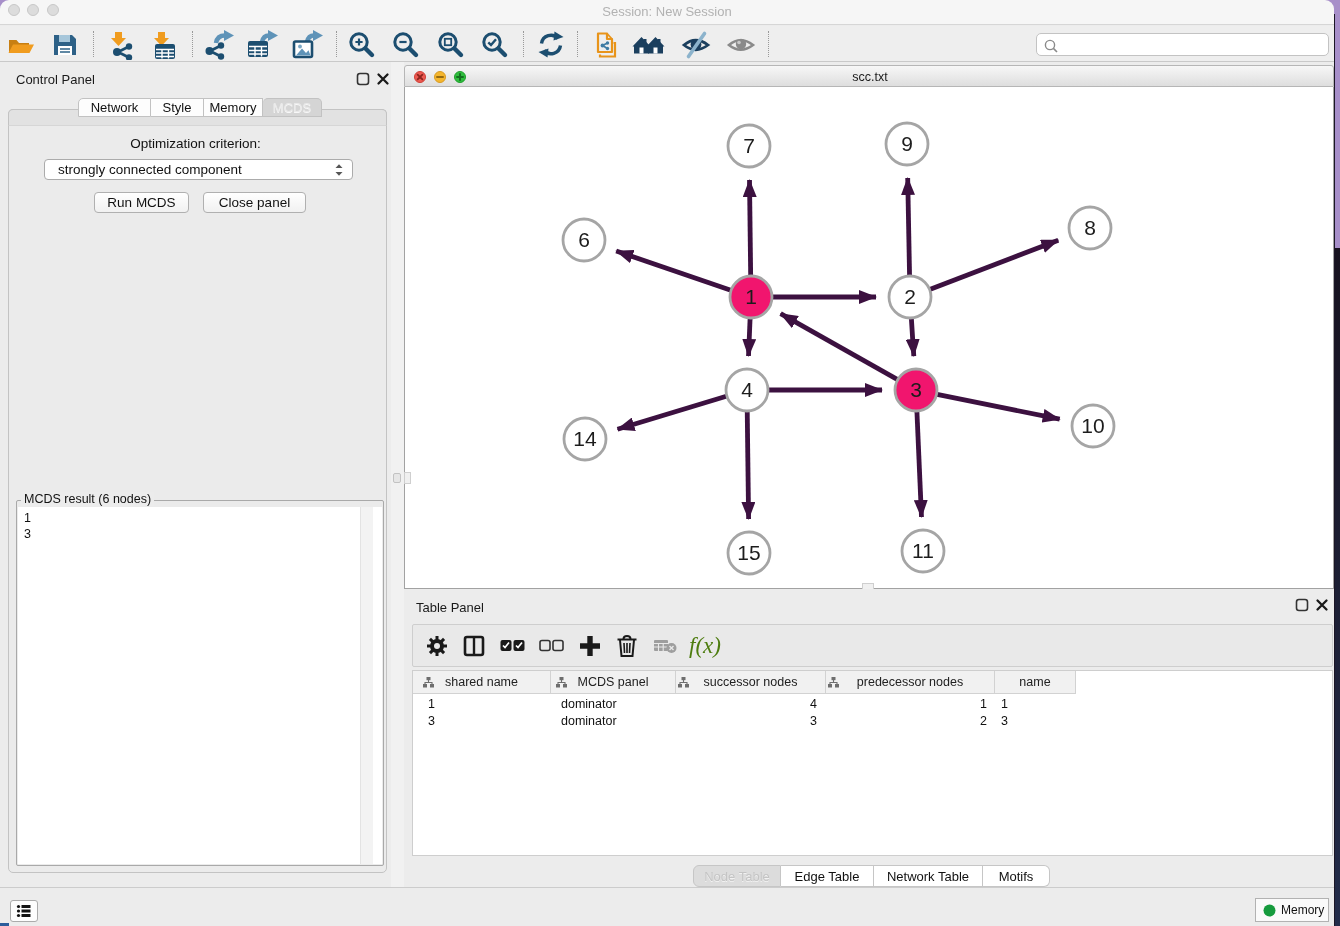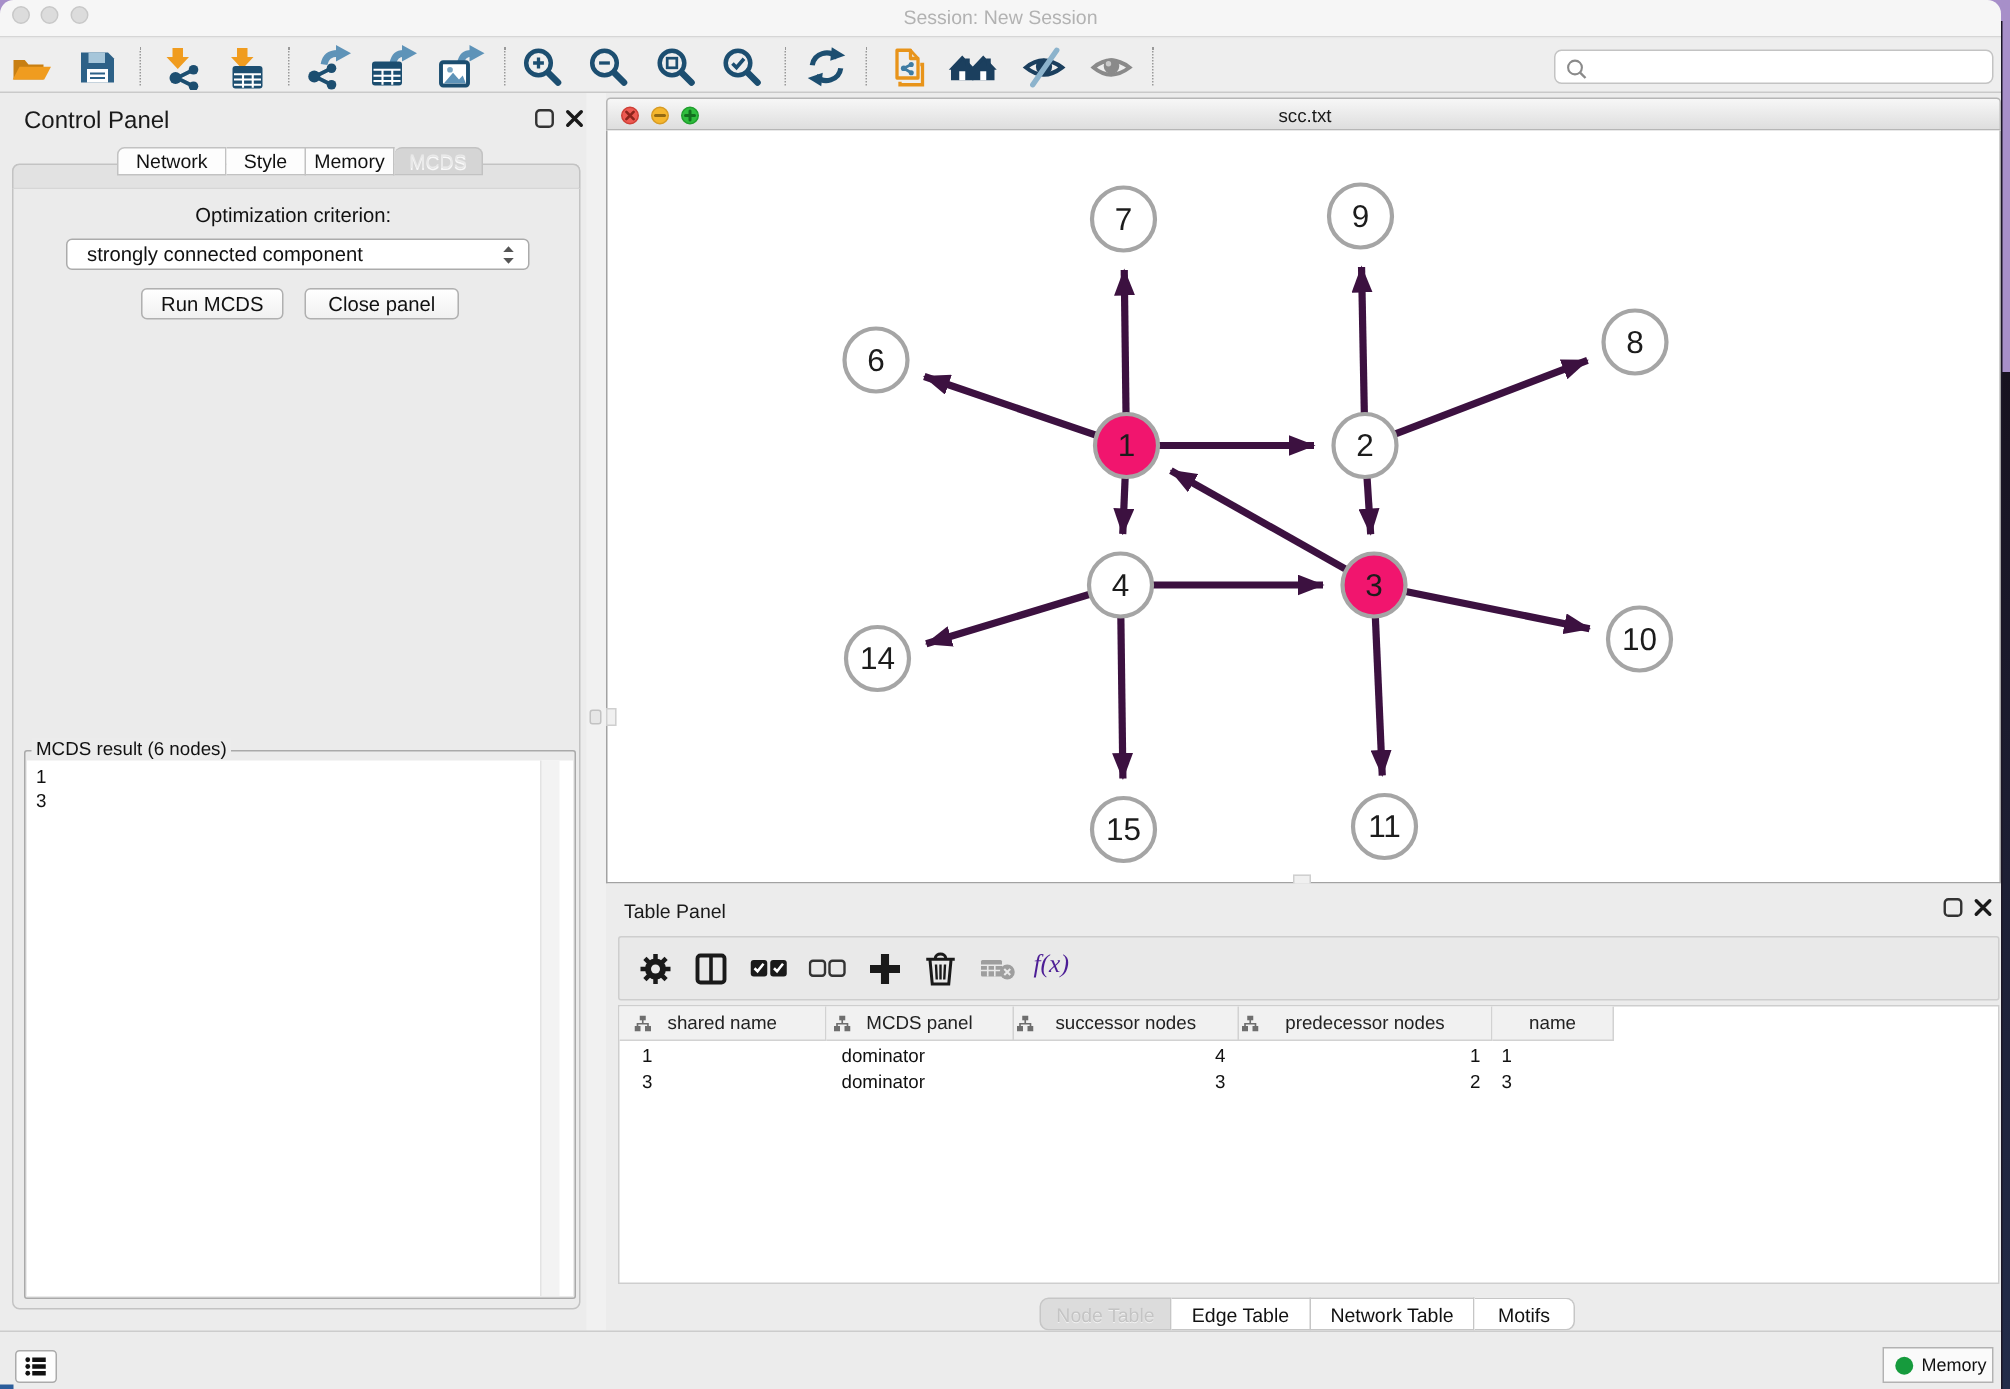--- a/index.html
+++ b/index.html
@@ -14,21 +14,21 @@
 #titlebar { left:0; top:0; width:1334px; height:25px; background:#f6f6f6; border-radius:9px 9px 0 0; border-bottom:1px solid #d6d6d6; }
 .tl { position:absolute; top:4px; width:12px; height:12px; border-radius:50%; background:#dcdcdc; border:1px solid #c8c8c8; }
 #wintitle { left:0; top:4px; width:1334px; text-align:center; font-size:13px; color:#b2b2b2; }
 
 #toolbar { left:0; top:26px; width:1334px; height:36px; background:#eeeeee; border-bottom:1px solid #c9c9c9; }
 .tsep { position:absolute; top:5px; height:26px; width:1px; border-left:1px dotted #999; }
 .ticon { position:absolute; top:4px; }
 #searchbox { position:absolute; left:1036px; top:7px; width:293px; height:23px; background:#fff; border:1px solid #c3c3c3; border-radius:5px; }
 
 #cpanel { left:0; top:62px; width:391px; height:828px; background:#ececec; }
-#cphead { position:absolute; left:16px; top:10px; font-size:16px; color:#1a1a1a; }
+#cphead { position:absolute; left:16px; top:10px; font-size:13px; color:#1a1a1a; }
 .paneltabs { position:absolute; top:36px; height:19px; display:flex; }
 .ptab { height:19px; line-height:18px; font-size:13px; color:#111; background:#fdfdfd; border:1px solid #c2c2c2; border-left:none; text-align:center; }
 .ptab:first-child { border-left:1px solid #c2c2c2; border-radius:5px 0 0 0; }
 .ptab.sel { background:#d5d5d5; color:#e9e9e9; text-shadow:0 1px 0 #f8f8f8; border-radius:5px 5px 0 0; }
 #tabpanel { position:absolute; left:8px; top:47px; width:379px; height:764px; background:#ebebeb; border:1px solid #c3c3c3; border-radius:5px; }
 #tabpanelstrip { z-index:1; }
 .paneltabs { z-index:2; }
 #tabpanelstrip { position:absolute; left:8px; top:47px; width:379px; height:17px; background:#e2e2e2; border:1px solid #c3c3c3; border-bottom:1px solid #d6d6d6; border-radius:5px 5px 0 0; }
 #optlabel { position:absolute; left:0; top:74px; width:391px; text-align:center; font-size:13.5px; color:#111; }
 #optselect { position:absolute; left:44px; top:97px; width:309px; height:21px; background:#fff; border:1px solid #ababab; border-radius:4px; font-size:13.5px; color:#111; line-height:19px; padding-left:13px; }
@@ -341,21 +341,21 @@
   <path d="M1.5,5.5 H20.5" stroke="#1a1a1a" stroke-width="2"></path>
   <path d="M7.5,5 C7.5,1 14.5,1 14.5,5" fill="none" stroke="#1a1a1a" stroke-width="2"></path>
   <path d="M8,9 L8.5,19 M11,9 L11,19 M14,9 L13.5,19" stroke="#1a1a1a" stroke-width="1.6"></path>
 </svg>
 <svg style="position:absolute;left:240px;top:13px;" width="24" height="16" viewBox="0 0 24 16">
   <rect x="1" y="2" width="14" height="11" rx="1" fill="#9e9e9e"></rect>
   <path d="M1,5.5 h14 M1,9 h14 M5.5,5.5 v7.5 M10.2,5.5 v7.5" stroke="#e9e9e9" stroke-width="1.1"></path>
   <circle cx="18.5" cy="10" r="5" fill="#9e9e9e"></circle>
   <path d="M16.5,8 L20.5,12 M20.5,8 L16.5,12" stroke="#e9e9e9" stroke-width="1.4"></path>
 </svg>
-<div style="position:absolute;left:276px;top:8px;font-family:'Liberation Serif',serif;font-style:italic;font-size:17px;color:#4c1d95;">f(x)</div>
+<div style="position:absolute;left:276px;top:8px;font-family:'Liberation Serif',serif;font-style:italic;font-size:23px;color:#4d7c0f;">f(x)</div>
   </div>
   <div id="ttable">
 <div class="thc" style="left:0;width:138px;">shared name</div>
 <div class="thc" style="left:138px;width:125px;">MCDS panel</div>
 <div class="thc" style="left:263px;width:150px;">successor nodes</div>
 <div class="thc" style="left:413px;width:169px;">predecessor nodes</div>
 <div class="thc" style="left:582px;width:81px;">name</div>
 <svg style="position:absolute;left:10px;top:6px;" width="11" height="11" viewBox="0 0 11 11">
         <g fill="#6e6e6e">
           <rect x="3.5" y="0" width="4" height="3.2"></rect>

